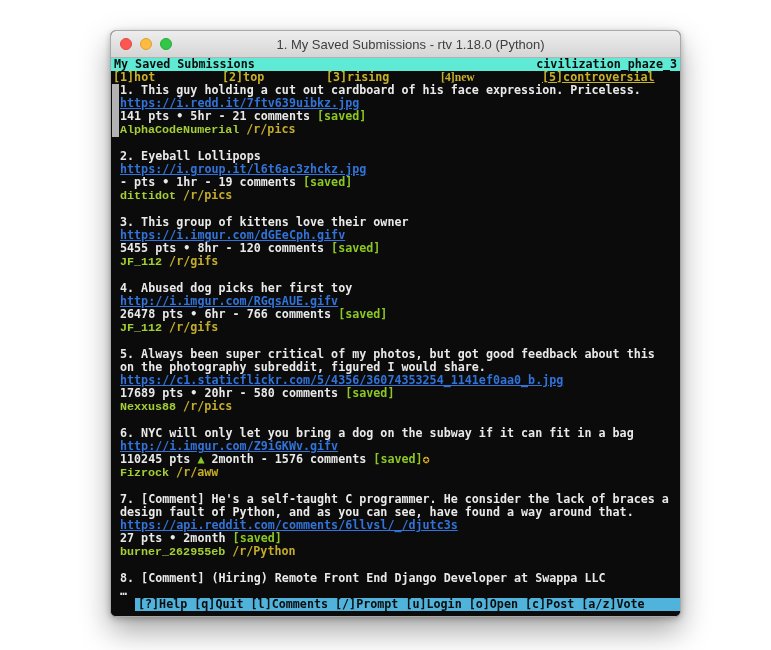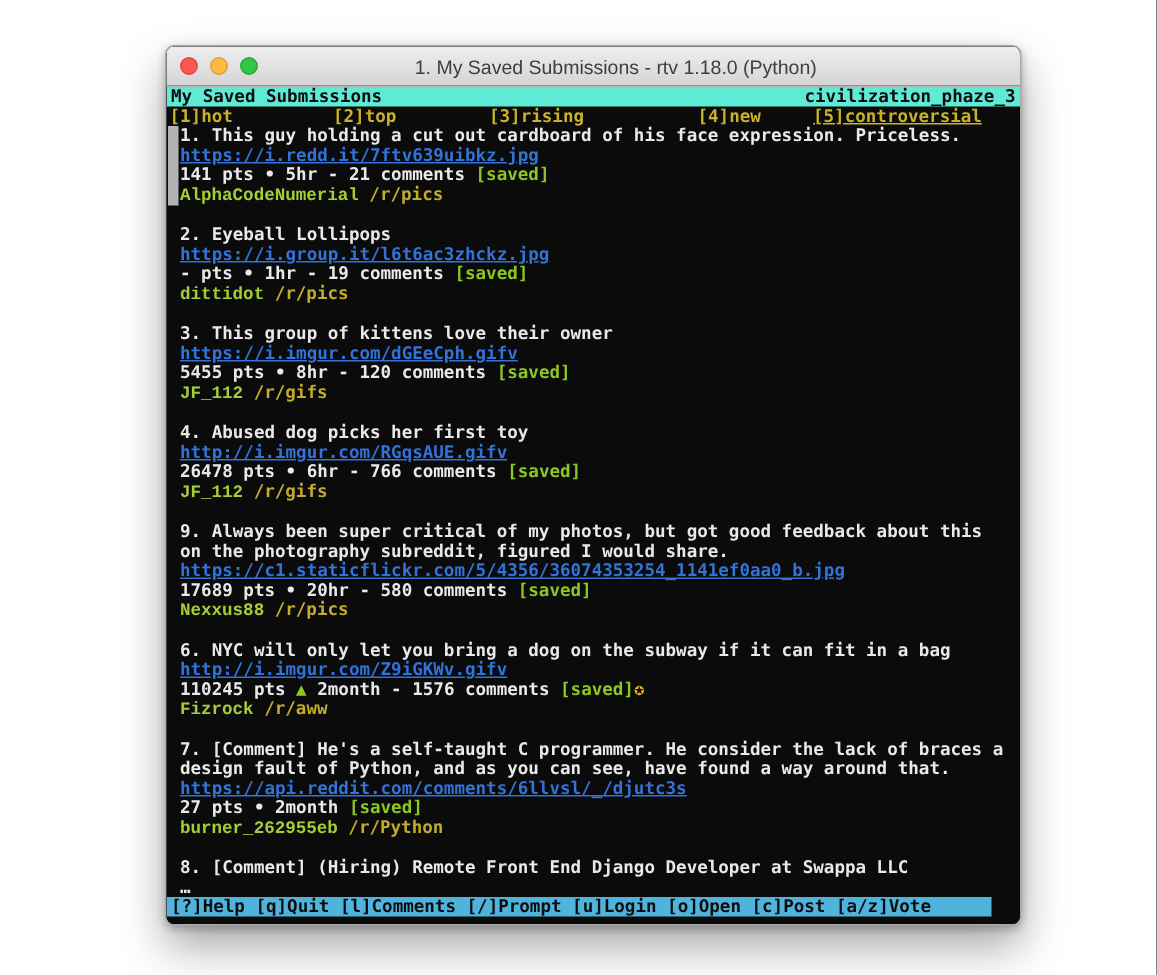--- a/index.html
+++ b/index.html
@@ -33,41 +33,41 @@
   }
   .bar {
     background:#5eead4; color:#0c0c0c; height:13px;
     display:flex; justify-content:space-between; padding:0 3px;
   }
   .tabs { position:relative; height:13px; color:#c9b227; }
   .tabs span { position:absolute; top:0; white-space:pre; }
   .tabs span:nth-child(1){ left:2px; }
   .tabs span:nth-child(2){ left:111px; }
   .tabs span:nth-child(3){ left:215px; }
-  .tabs span:nth-child(4){ left:354px; }
+  .tabs span:nth-child(4){ left:330px;font-family:Liberation Serif, serif; }
   .tabs span:nth-child(5){ left:431px;text-decoration:underline; }
 
   .item { position:relative; padding-left:9px; }
   .cursor {
     position:absolute; left:1px; top:0; width:7px; height:100%;
     background:#b3b3b3;
   }
   .line  { min-height:13px; line-height:13px; white-space:pre-wrap; }
   .title { color:#e9e9e9; }
   .url   { color:#3173d9; text-decoration:underline; }
   .stats { white-space:pre; }
   .saved { color:#8cc822; }
   .up    { color:#8cc822; }
   .gold  { color:#e3b020; }
   .author{ color:#a5ce35; margin-right:7px;font-family:Liberation Mono, monospace; }
   .sub   { color:#c3ac2b; }
   .blank { height:13px; }
   .footerbar {
     background:#4fb3db; color:#0c0c0c; height:13px;
-    width:550px; padding-left:3px; white-space:pre; box-sizing:border-box;
+    width:550px; padding-left:3px; white-space:pre; box-sizing:border-box;margin-left:24px;
   }
 </style>
 </head>
 <body>
 
 <div class="window">
   <div class="titlebar">
     <div class="lights">
       <div class="light red"></div>
       <div class="light yel"></div>
@@ -118,21 +118,21 @@
 
     <div class="item">
       <div class="line title">4. Abused dog picks her first toy</div>
       <div class="line url">http://i.imgur.com/RGqsAUE.gifv</div>
       <div class="line stats"><span>26478 pts • 6hr - 766 comments </span><span class="up"></span><span></span><span class="saved">[saved]</span><span class="gold"></span></div>
       <div class="line"><span class="author">JF_112</span><span class="sub">/r/gifs</span></div>
     </div>
     <div class="blank"></div>
 
     <div class="item">
-      <div class="line title">9. Always been super critical of my photos, but got good feedback about this
+      <div class="line title">5. Always been super critical of my photos, but got good feedback about this
 on the photography subreddit, figured I would share.</div>
       <div class="line url">https://c1.staticflickr.com/5/4356/36074353254_1141ef0aa0_b.jpg</div>
       <div class="line stats"><span>17689 pts • 20hr - 580 comments </span><span class="up"></span><span></span><span class="saved">[saved]</span><span class="gold"></span></div>
       <div class="line"><span class="author">Nexxus88</span><span class="sub">/r/pics</span></div>
     </div>
     <div class="blank"></div>
 
     <div class="item">
       <div class="line title">6. NYC will only let you bring a dog on the subway if it can fit in a bag</div>
       <div class="line url">http://i.imgur.com/Z9iGKWv.gifv</div>

